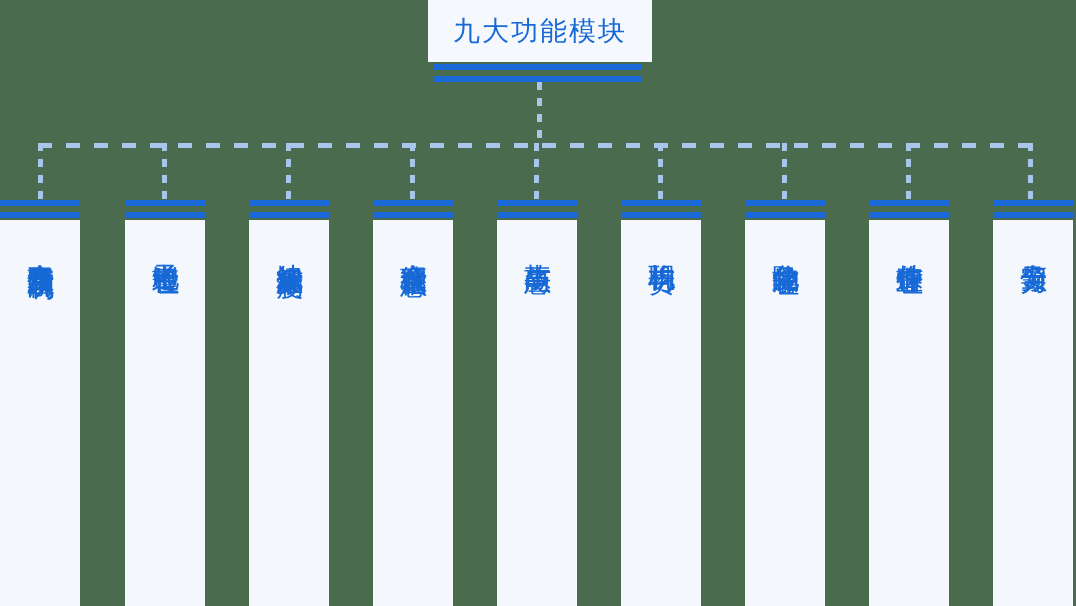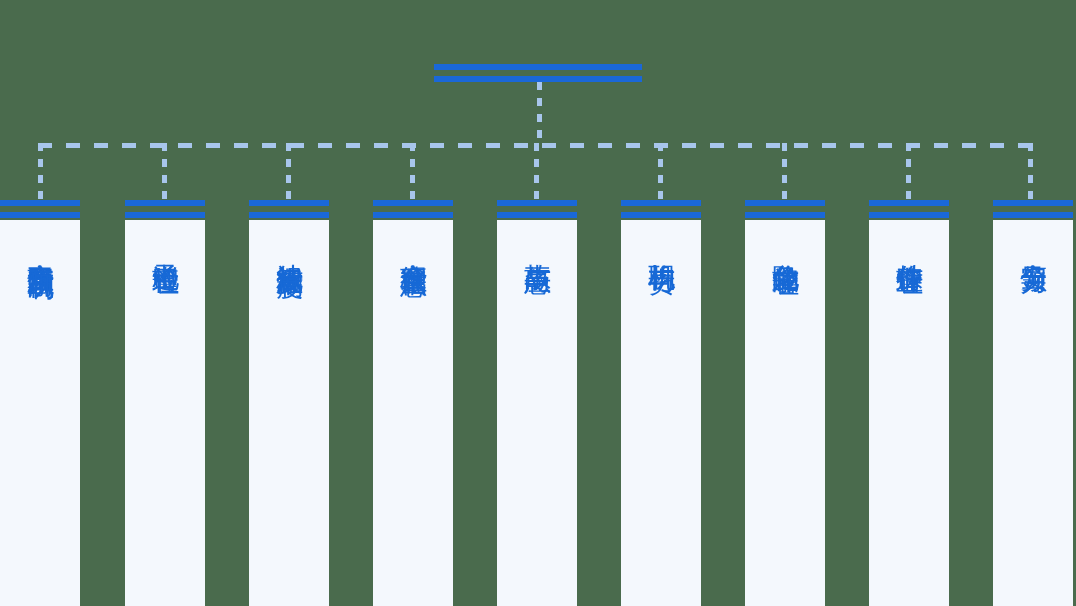--- a/index.html
+++ b/index.html
@@ -109,20 +109,23 @@
     margin-top: 22px;
     letter-spacing: 1px;
     white-space: nowrap;
   }
 </style>
 </head>
 <body>
 
 <div id="diagram">
 
+  <div class="root-node">
+    <span class="root-label">九大功能模块</span>
+  </div>
   <div class="root-bar root-bar-top"></div>
   <div class="root-bar root-bar-bot"></div>
 
   <div class="v-dash" style="left:537px; top:82px; height:64px;"></div>
 
   <div class="h-dash" style="left:38px; top:143px; width:993px;"></div>
 
   <div class="v-dash" style="left:38px;  top:143px; height:59px;"></div>
   <div class="v-dash" style="left:162px; top:143px; height:59px;"></div>
   <div class="v-dash" style="left:286px; top:143px; height:59px;"></div>

